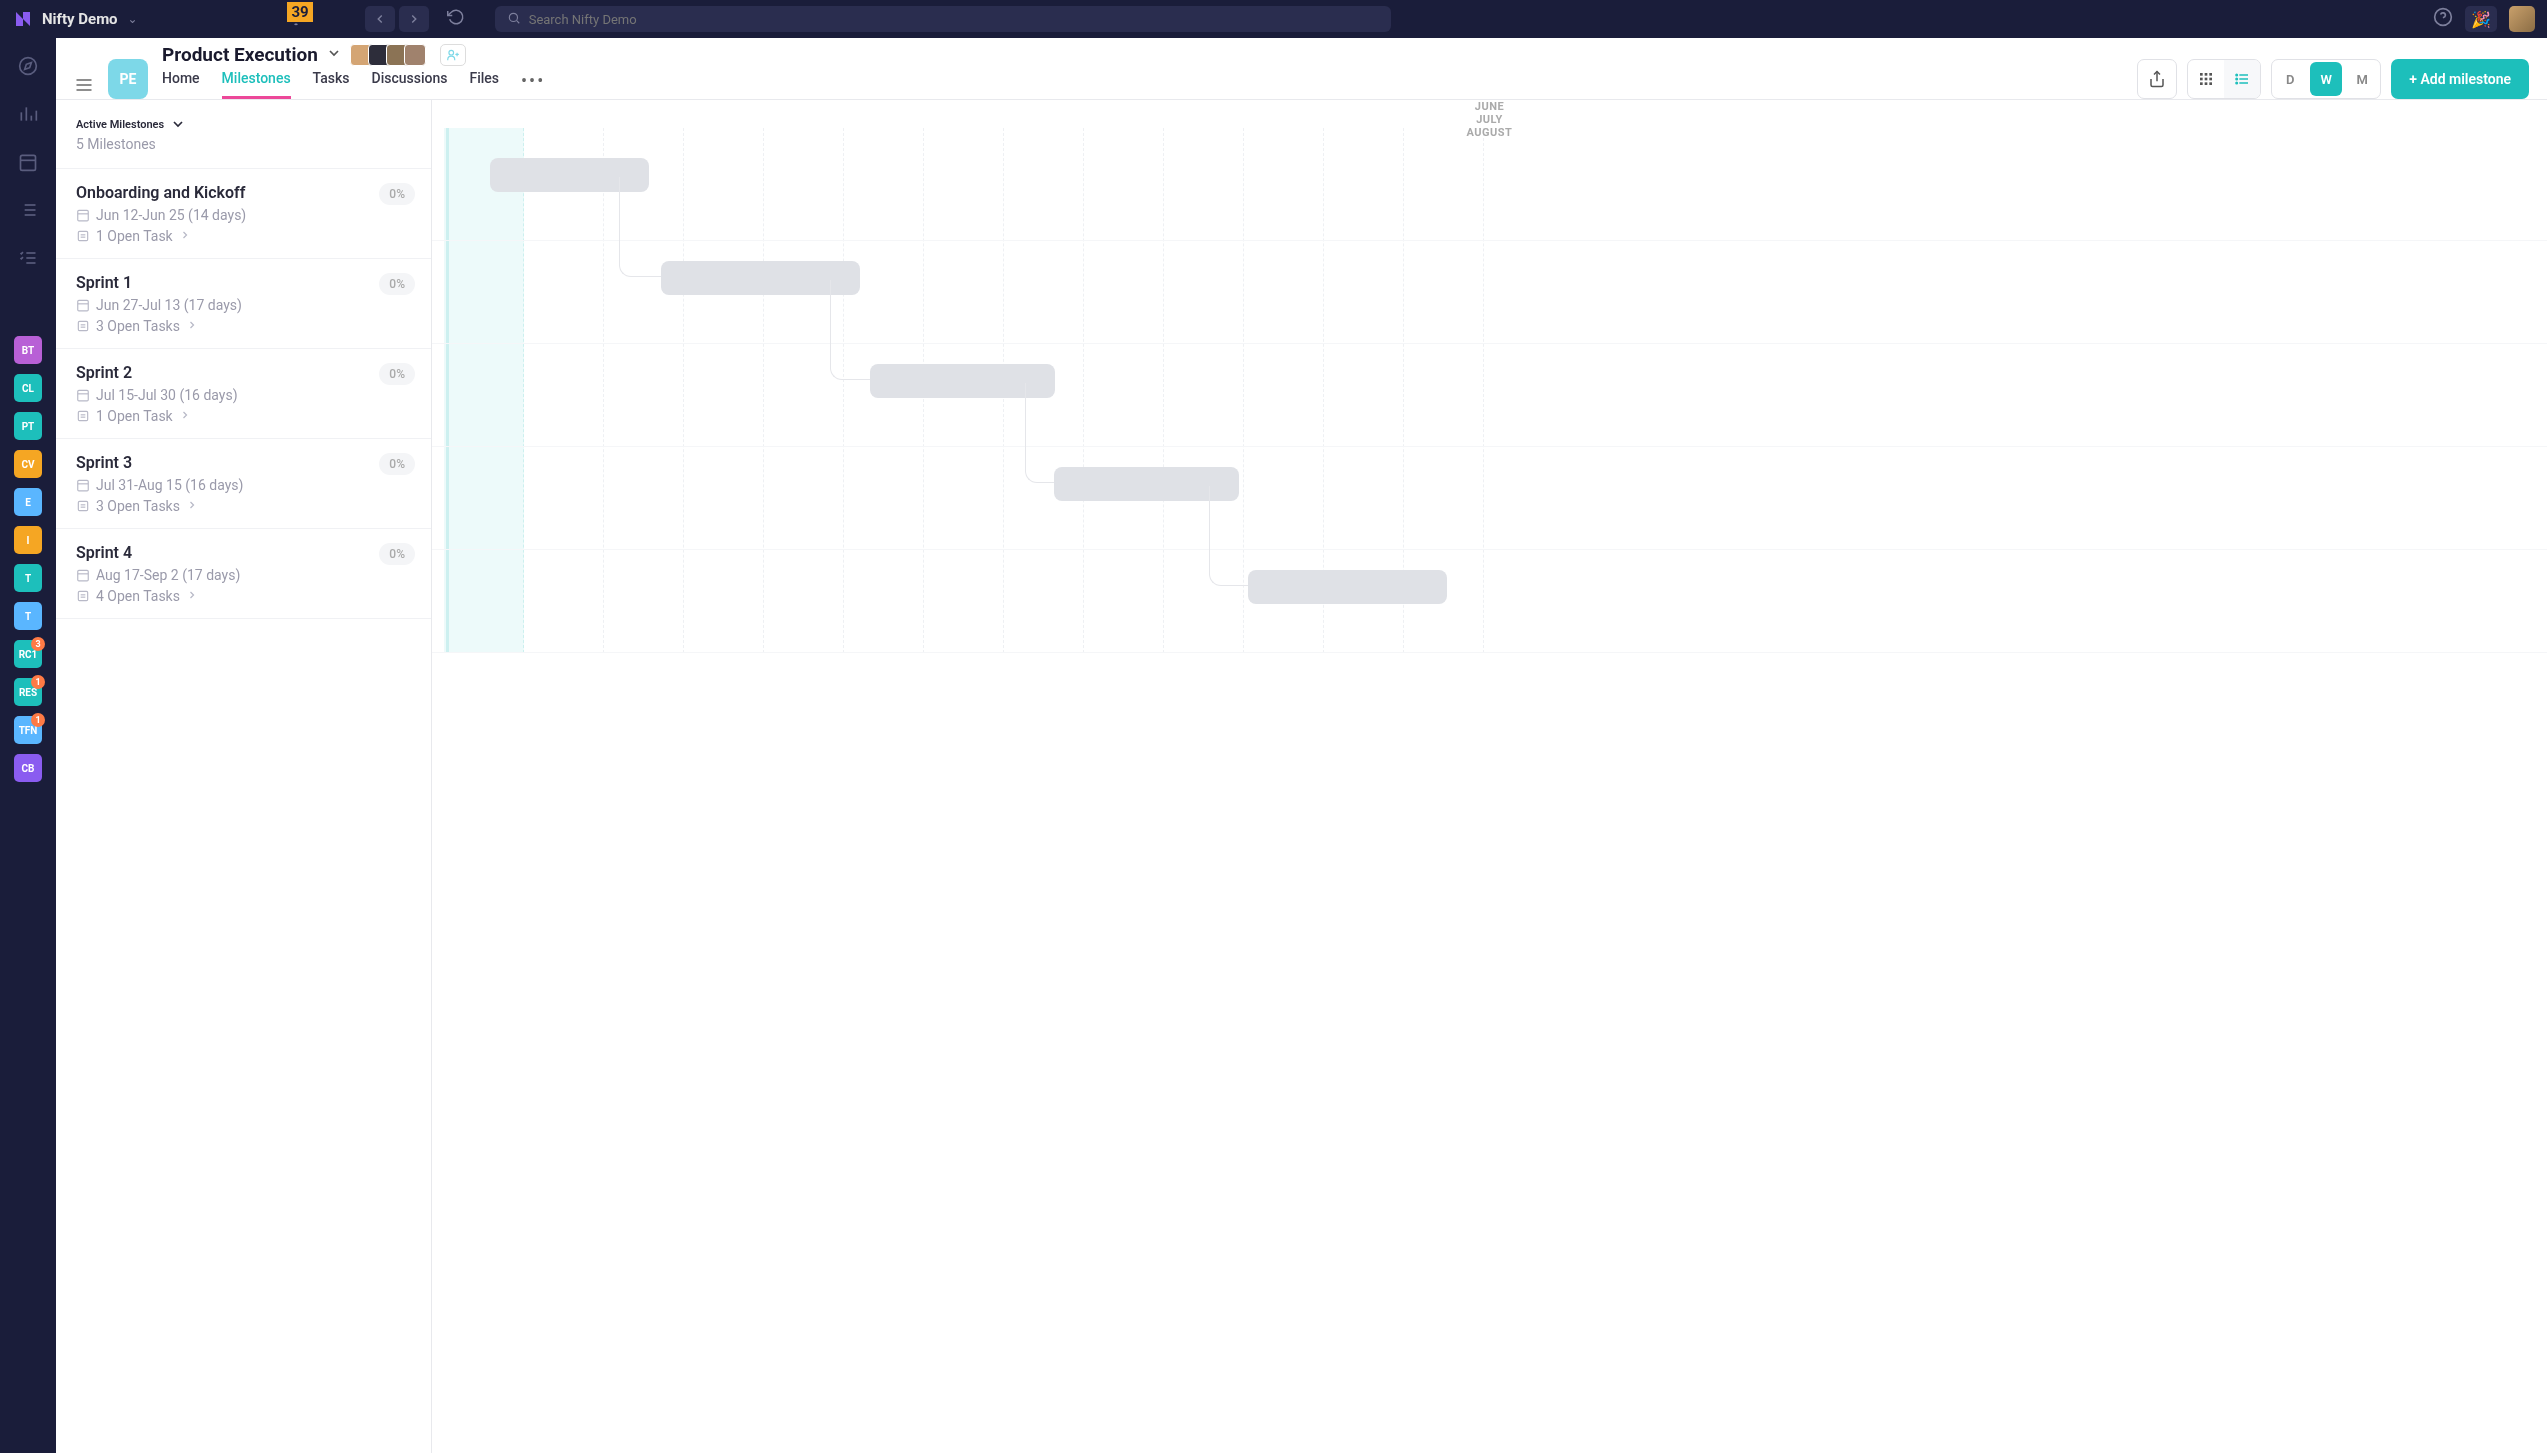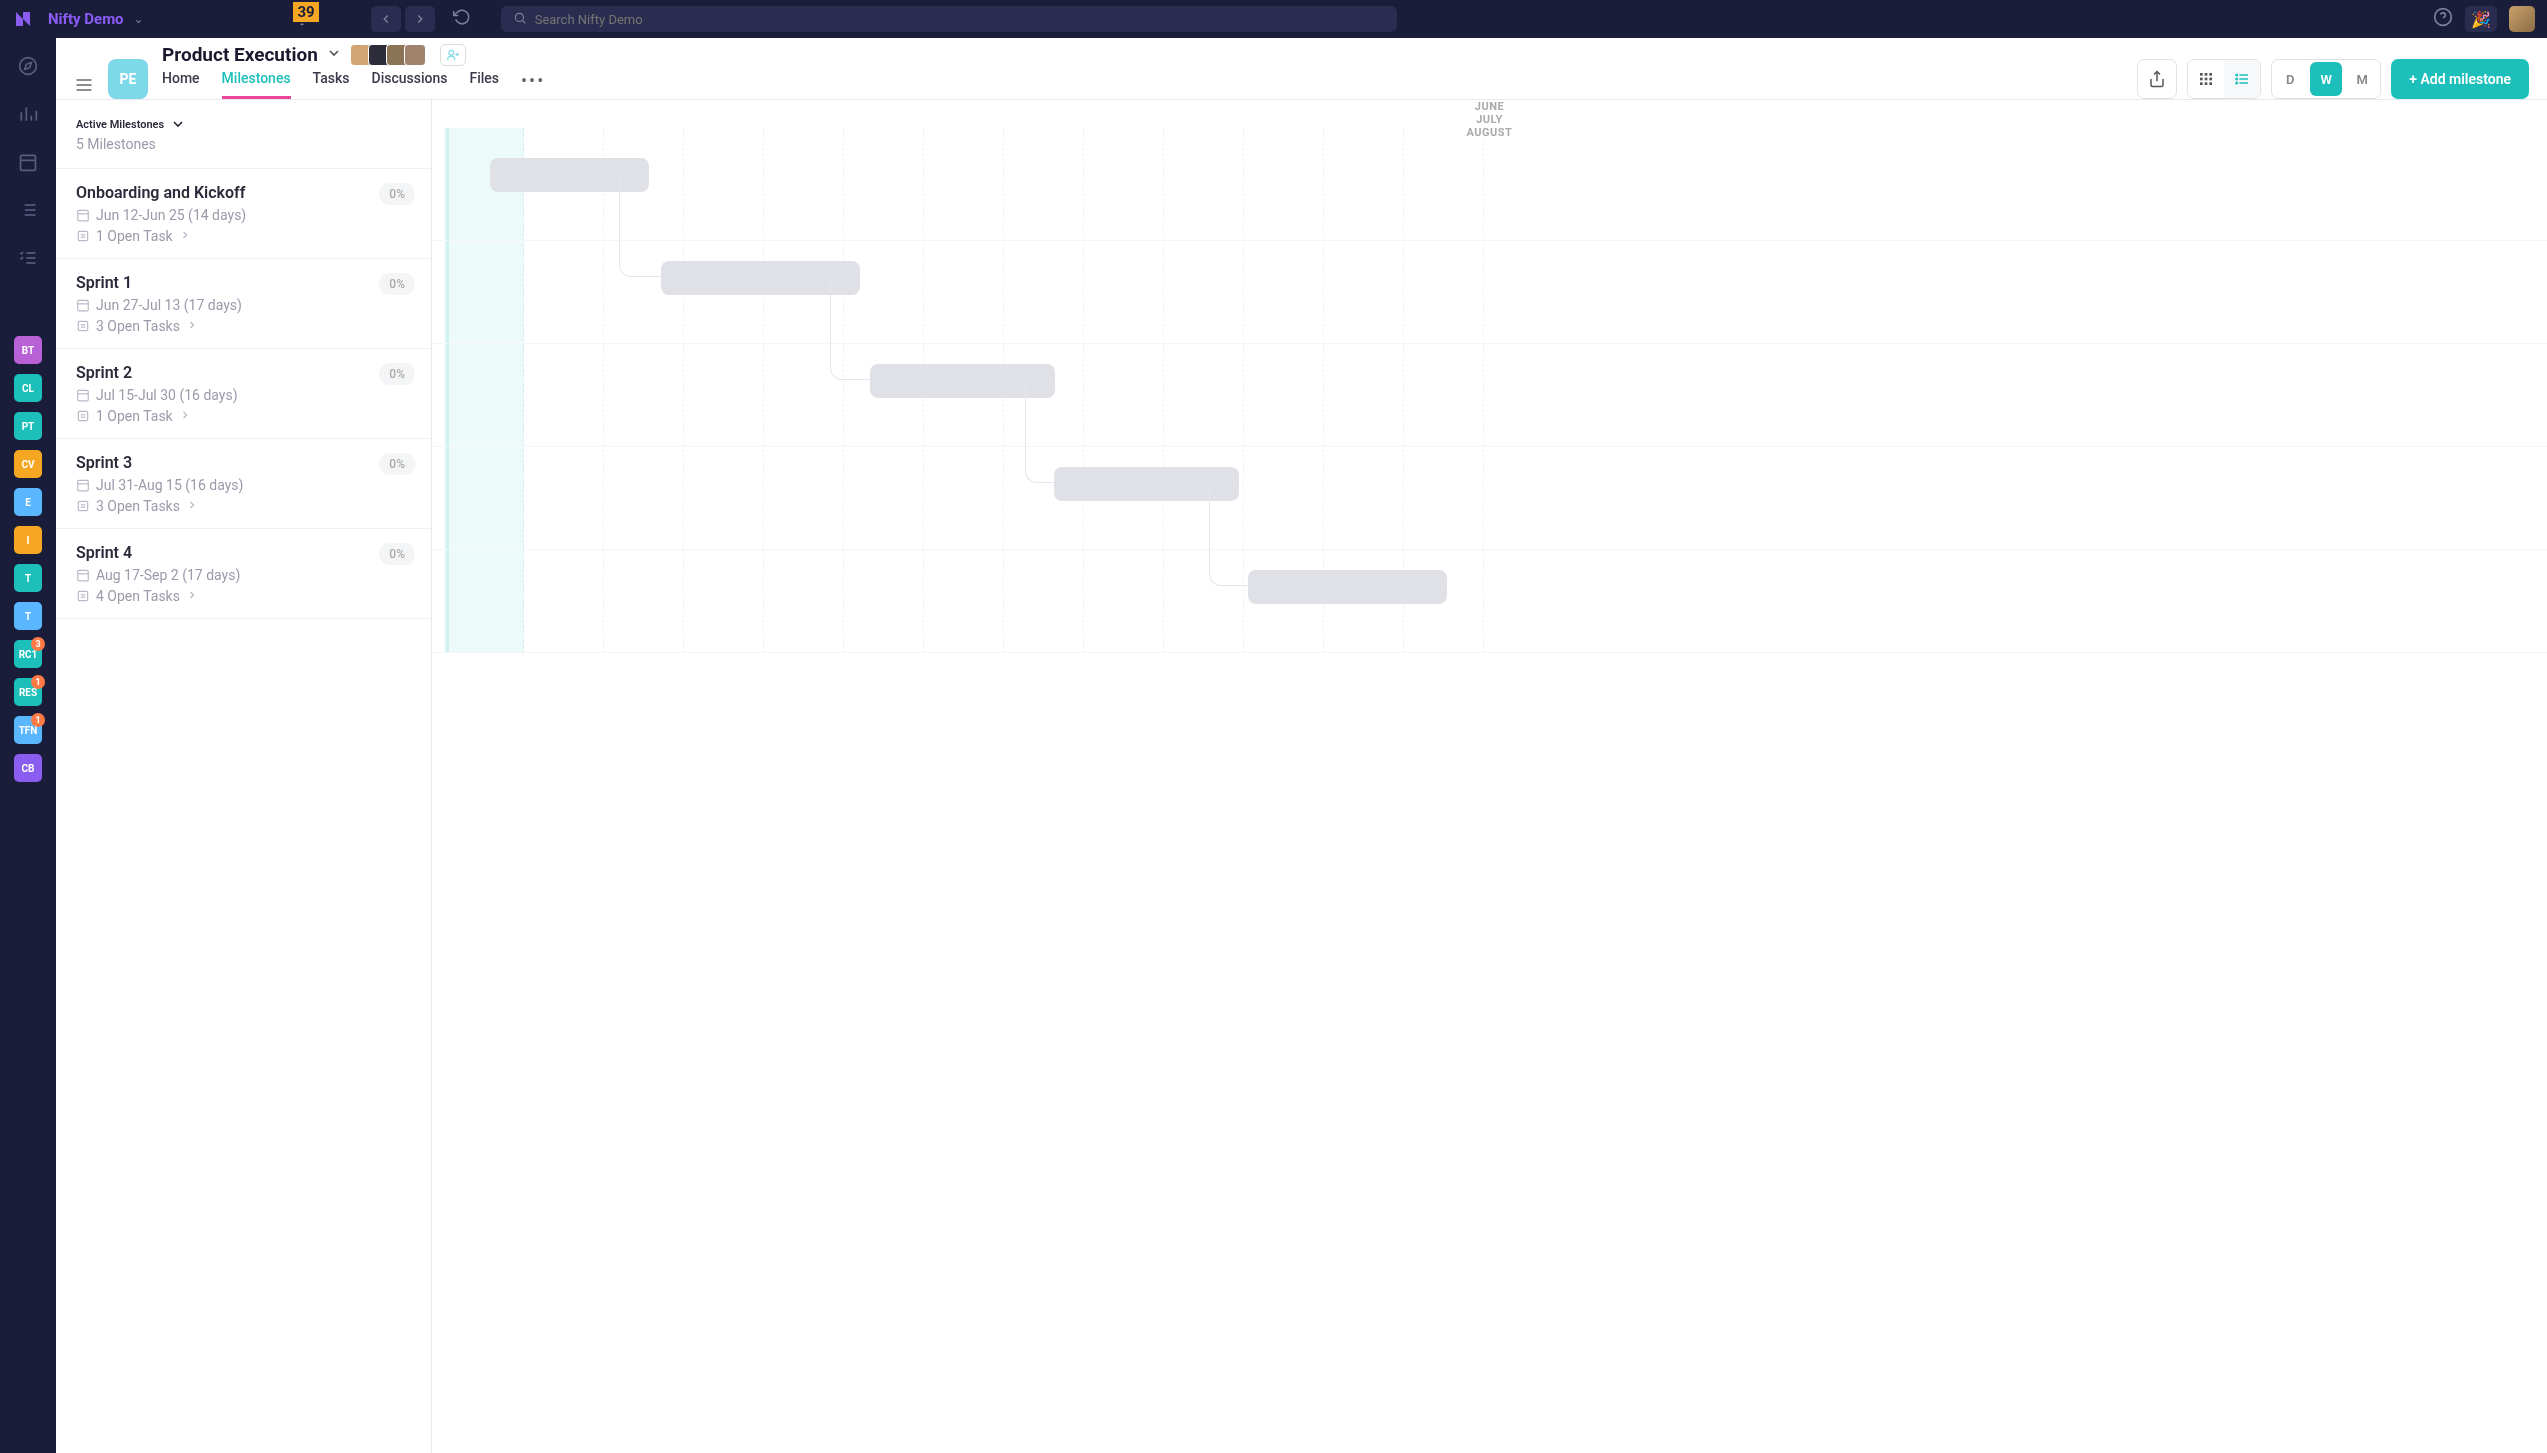--- a/index.html
+++ b/index.html
@@ -2,21 +2,21 @@
 <html><head>
 <meta charset="utf-8">
 <style>
 * { margin: 0; padding: 0; box-sizing: border-box; font-family: -apple-system, BlinkMacSystemFont, "Segoe UI", Roboto, sans-serif; }
 body { background: #fff; overflow: hidden; }
 
 
 .topbar { height: 38px; background: #1a1d3a; display: flex; align-items: center; padding: 0 12px; gap: 10px; color: #fff; }
 .logo-wrap { display: flex; align-items: center; gap: 8px; }
 .logo-icon { width: 22px; height: 22px; display: flex; align-items: center; justify-content: center; }
-.logo-text { font-weight: 700; font-size: 15px; color: #8b5cf6; margin-left: 6px; }
+.logo-text { font-weight: 700; font-size: 15px; color: #e5e5e5; }
 .logo-chev { color: #7d7f9c; font-size: 12px; margin-left: 2px; }
 .bell-wrap { position: relative; margin-left: 139px; color: #7d7f9c; }
 .bell-badge { position: absolute; top: -6px; right: -8px; background: #f5a623; color: #1a1d3a; font-size: 15px; font-weight: 700; padding: 1px 4px; border-radius: 0; }
 .nav-btn { width: 30px; height: 26px; background: #2a2d4f; border-radius: 5px; display: flex; align-items: center; justify-content: center; color: #7d7f9c; cursor: pointer; }
 .nav-arrows { display: flex; gap: 4px; margin-left: 50px; }
 .history-btn { color: #7d7f9c; margin-left: 8px; cursor: pointer; }
 .search-bar { flex: 1; background: #2a2d4f; border-radius: 6px; height: 26px; display: flex; align-items: center; padding: 0 12px; gap: 8px; margin: 12px 20px; max-width: 896px; }
 .search-bar input { background: transparent; border: none; outline: none; color: #9a9cb8; font-size: 13px; width: 100%; }
 .search-icon { color: #7d7f9c; }
 .top-right { display: flex; align-items: center; gap: 12px; margin-left: auto; }

